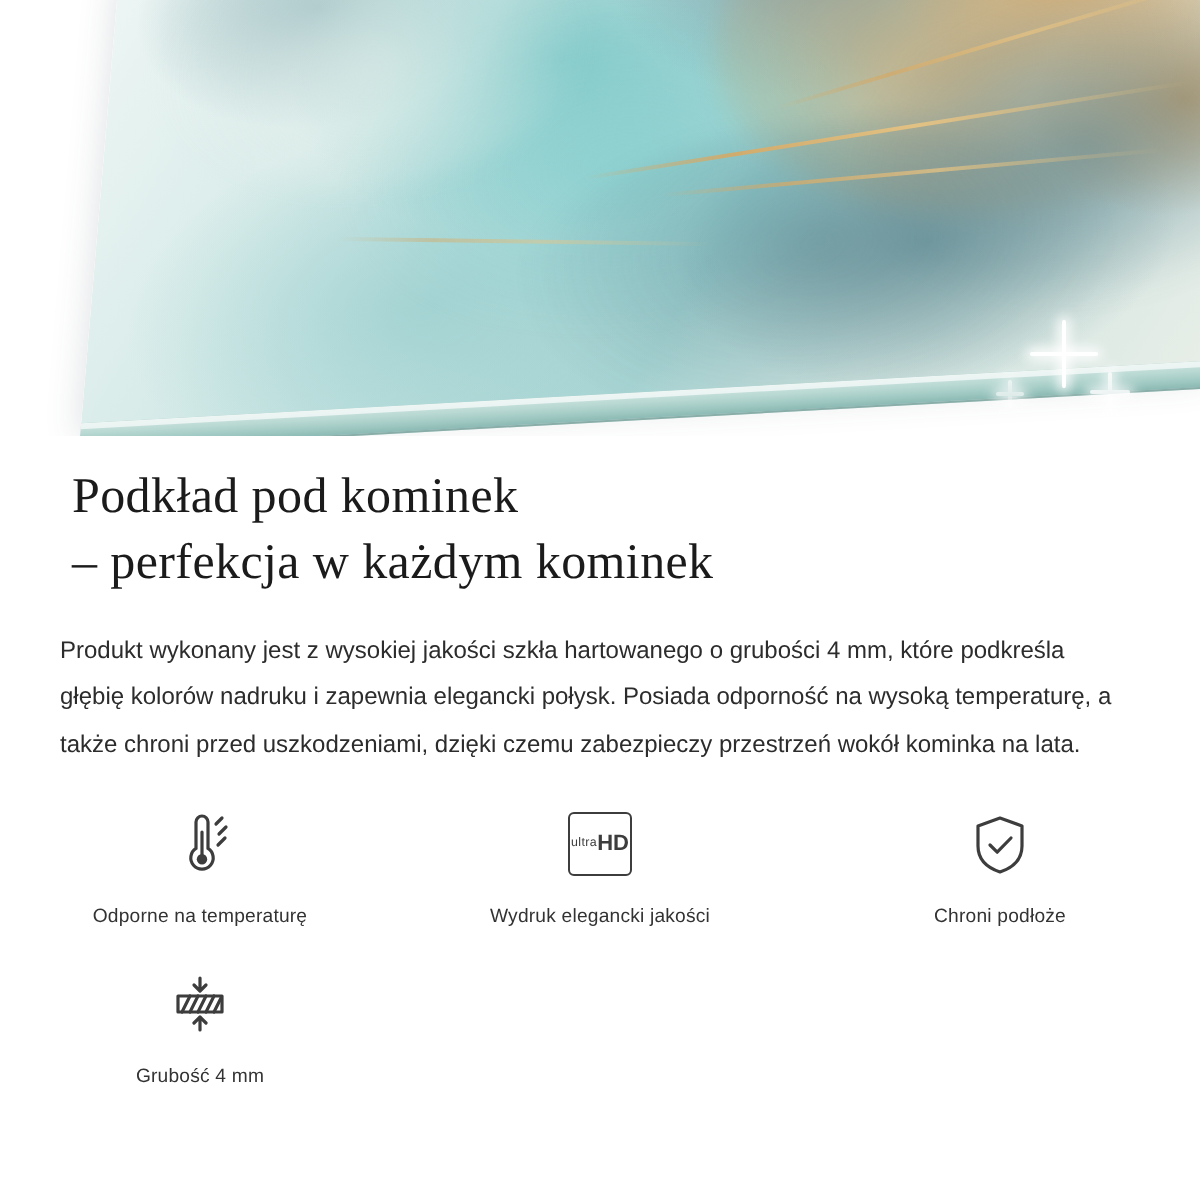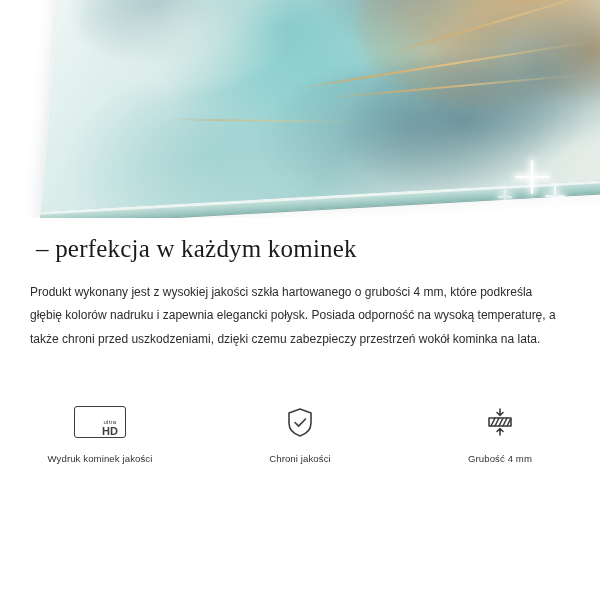--- a/index.html
+++ b/index.html
@@ -176,25 +176,24 @@
     color: #333333;
     text-align: center;
     letter-spacing: .1px;
   }
   .hd-box {
     width: 30px;
     height: 30px;
     border: 1.6px solid #3d3d3d;
     border-radius: 3px;
     display: flex;
-    flex-direction: column;
+    flex-direction: row;
     align-items: center;
-    justify-content: flex-end;
+    justify-content: center;
     line-height: 1;
-    padding-left: 20px;
   }
   .hd-box .u { font-size: 6.2px; color: #3d3d3d; letter-spacing: .2px; }
   .hd-box .h { font-size: 11px; font-weight: bold; color: #3d3d3d; margin-top: 1px; }
 </style>
 </head>
 <body>
 
 <div class="page">
 
   <div class="hero">
@@ -213,46 +212,58 @@
       <div class="glass-edge"></div>
       <div class="glass-edge-hl"></div>
     </div>
     <div class="sparkle sp1"></div>
     <div class="sparkle sp2"></div>
     <div class="sparkle sp3"></div>
   </div>
 
   <div class="content">
     <h1 class="title">
+      <span>Podkład pod kominek</span>
       <span class="line2">– perfekcja w każdym kominek</span>
     </h1>
     <p class="body-text">Produkt wykonany jest z wysokiej jakości szkła hartowanego o grubości 4 mm, które podkreśla głębię kolorów nadruku i zapewnia elegancki połysk. Posiada odporność na wysoką temperaturę, a także chroni przed uszkodzeniami, dzięki czemu zabezpieczy przestrzeń wokół kominka na lata.</p>
   </div>
 
   <div class="features">
 
+    <div class="feature">
+      <div class="ico">
+        <svg width="40" height="40" viewBox="0 0 40 40" fill="none" stroke="#3d3d3d" stroke-width="1.6" stroke-linecap="round">
+          <path d="M18 9a3 3 0 0 1 6 0v13.2a5.6 5.6 0 1 1-6 0V9z"></path>
+          <path d="M21 14v11.5"></path>
+          <circle cx="21" cy="27.6" r="2.6" fill="#3d3d3d" stroke="none"></circle>
+          <path d="M28 10l3-3M29.5 15l3.5-3.5M29 20.5l3.5-3.5"></path>
+        </svg>
+      </div>
+      <div class="cap">Odporne na temperaturę</div>
+    </div>
 
     <div class="feature">
       <div class="ico">
         <div class="hd-box">
           <span class="u">ultra</span>
           <span class="h">HD</span>
         </div>
       </div>
-      <div class="cap">Wydruk kominek jakości</div>
+      <div class="cap">Wydruk elegancki jakości</div>
     </div>
 
     <div class="feature">
       <div class="ico">
         <svg width="40" height="40" viewBox="0 0 40 40" fill="none" stroke="#3d3d3d" stroke-width="1.6" stroke-linejoin="round" stroke-linecap="round">
           <path d="M20 7l11 4v10c0 7-5 11-11 13-6-2-11-6-11-13V11l11-4z"></path>
           <path d="M15 20.5l3.6 3.6L25.5 17"></path>
         </svg>
       </div>
-      <div class="cap">Chroni jakości</div>
+      <div class="cap">Chroni podłoże</div>
     </div>
 
 
 
     <div class="feature">
       <div class="ico">
         <svg width="40" height="40" viewBox="0 0 40 40" fill="none" stroke="#3d3d3d" stroke-width="1.6" stroke-linecap="round" stroke-linejoin="round">
           <path d="M20 7v6M17 10.5l3 3 3-3"></path>
           <path d="M20 33v-6M17 29.5l3-3 3 3"></path>
           <rect x="9" y="16" width="22" height="8"></rect>

